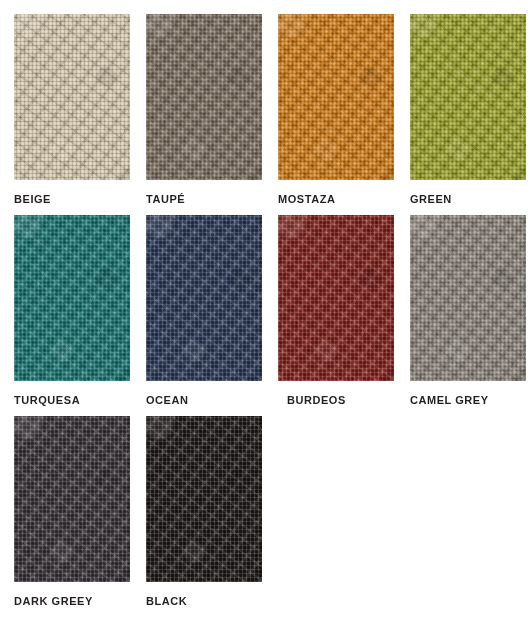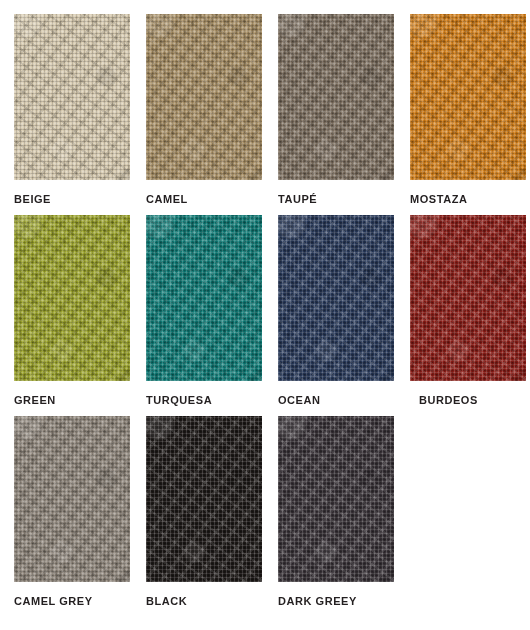--- a/index.html
+++ b/index.html
@@ -124,24 +124,20 @@
 <body style="background: rgb(255, 255, 255);">
 
 <div id="swatch-chart">
   <div class="swatch-grid">
 
     <div class="swatch-cell">
       <div class="swatch-chip" style="background-color: rgb(213, 200, 173);"></div>
       <div class="swatch-label" style="color: rgb(35, 31, 32);">BEIGE</div>
     </div>
 
-    <div class="swatch-cell">
-      <div class="swatch-chip" style="background-color: rgb(166, 141, 99);"></div>
-      <div class="swatch-label" style="color: rgb(35, 31, 32);">CAMEL</div>
-    </div>
 
     <div class="swatch-cell">
       <div class="swatch-chip" style="background-color: rgb(125, 111, 95);"></div>
       <div class="swatch-label" style="color: rgb(35, 31, 32);">TAUPÉ</div>
     </div>
 
 
     <div class="swatch-cell">
       <div class="swatch-chip" style="background-color: rgb(209, 125, 23);"></div>
       <div class="swatch-label" style="color: rgb(35, 31, 32);">MOSTAZA</div>
@@ -166,23 +162,23 @@
       <div class="swatch-chip" style="background-color: rgb(140, 29, 23);"></div>
       <div class="swatch-label" style="color: rgb(35, 31, 32); margin-left: 9px;">BURDEOS</div>
     </div>
 
     <div class="swatch-cell">
       <div class="swatch-chip" style="background-color: rgb(141, 132, 121);"></div>
       <div class="swatch-label" style="color: rgb(35, 31, 32);">CAMEL GREY</div>
     </div>
 
     <div class="swatch-cell">
-      <div class="swatch-chip" style="background-color: rgb(30, 26, 24);"></div>
-      <div class="swatch-label" style="color: rgb(35, 31, 32);">BLACK</div>
+      <div class="swatch-chip" style="background-color: rgb(57, 51, 56);"></div>
+      <div class="swatch-label" style="color: rgb(35, 31, 32);">DARK GREEY</div>
     </div>
 
     <div class="swatch-cell">
-      <div class="swatch-chip" style="background-color: rgb(57, 51, 56);"></div>
-      <div class="swatch-label" style="color: rgb(35, 31, 32);">DARK GREEY</div>
+      <div class="swatch-chip" style="background-color: rgb(30, 26, 24);"></div>
+      <div class="swatch-label" style="color: rgb(35, 31, 32);">BLACK</div>
     </div>
 
   </div>
 </div>
 
 </body></html>

